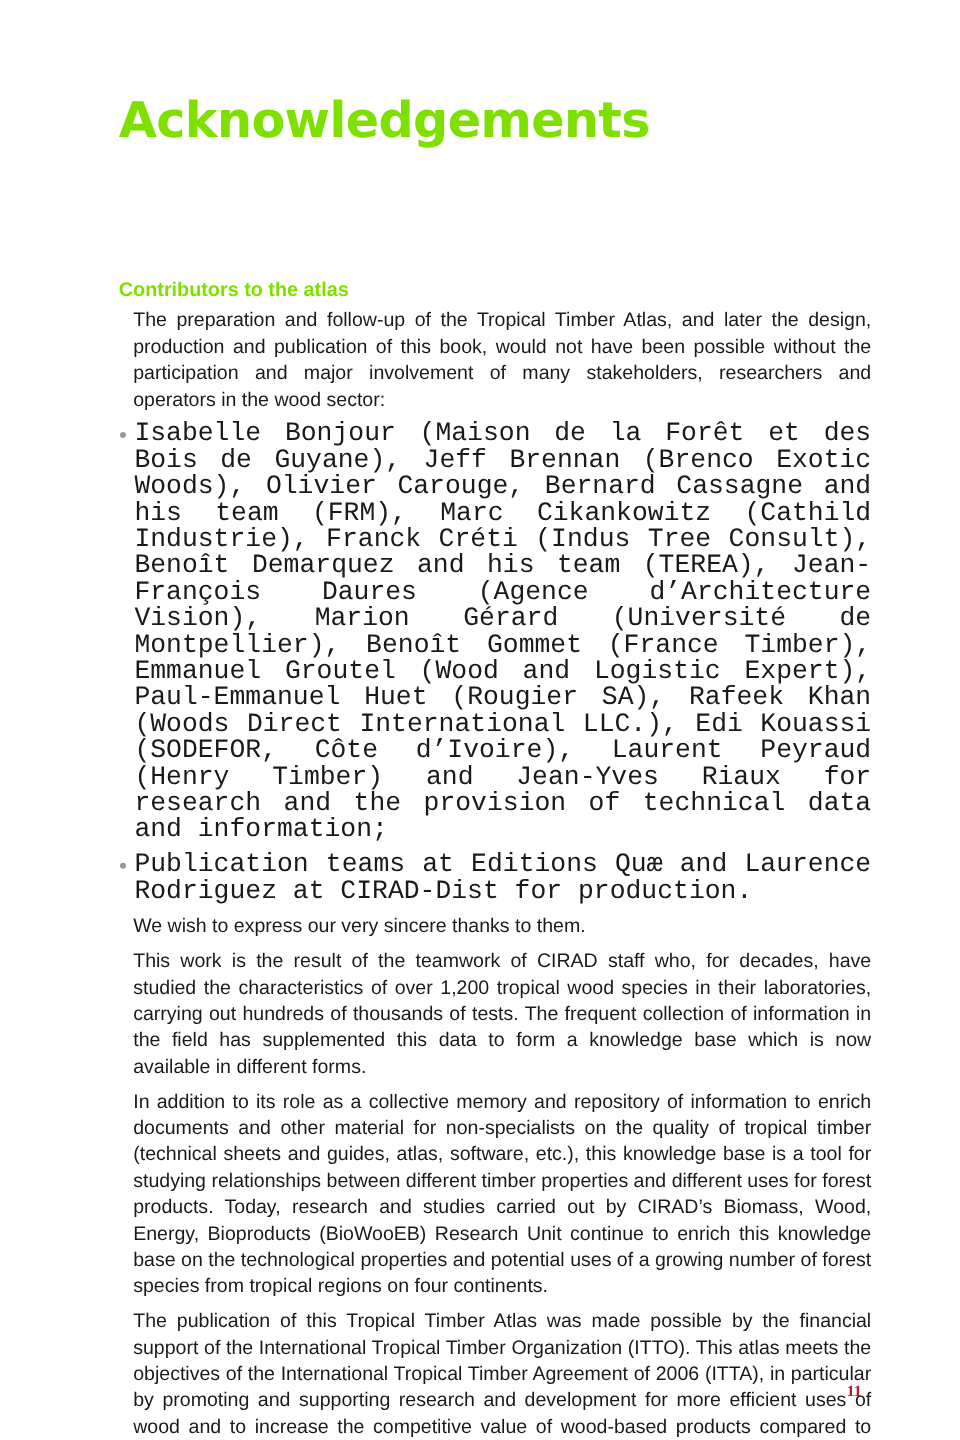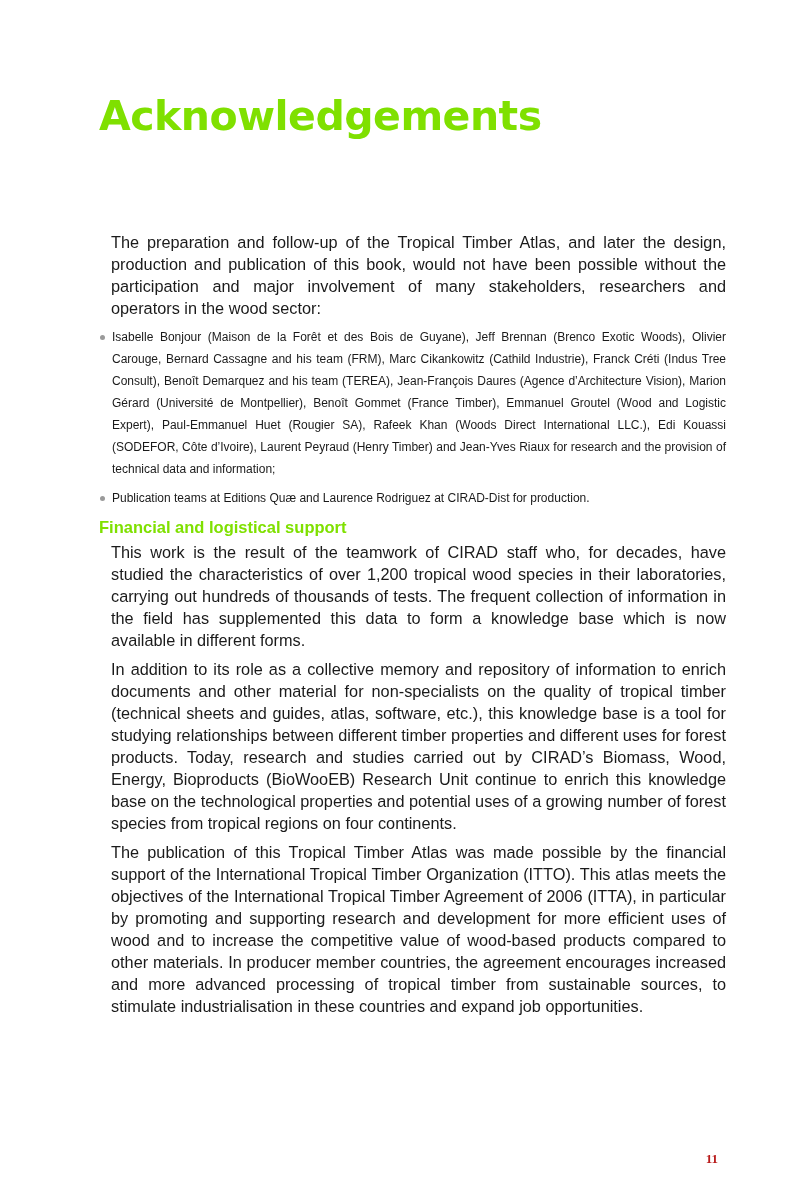--- a/index.html
+++ b/index.html
@@ -1,57 +1,58 @@
 <!DOCTYPE html>
 <html><head>
 <meta charset="utf-8">
 <style>
   html, body { margin: 0; padding: 0; background: #ffffff; }
   body { width: 800px; height: 1200px; position: relative; overflow: hidden; }
   .page { position: absolute; left: 99px; top: 0; width: 627px; color: #1a1a1a;
           font-family: "DejaVu Sans", sans-serif; }
-  h1.title { position: absolute; top: 92px; left: 0; margin: 0;
+  h1.title { position: absolute; top: 76px; left: 0; margin: 0;
              font-family: "DejaVu Sans", sans-serif; font-weight: bold;
              font-size: 41px; letter-spacing: -0.5px; color: #7fe000; white-space: nowrap; }
   .content { position: absolute; top: 231px; left: 0; width: 627px; }
   h2 { margin: 0 0 3px 0; font-size: 16.5px; font-weight: bold; color: #7fe000;
        font-family: "Liberation Sans", sans-serif; line-height: 22px; }
   p { margin: 0 0 7px 12px; font-family: "Liberation Sans", sans-serif; font-size: 16.3px;
       line-height: 22px; text-align: justify; hyphens: manual; }
   ul { list-style: none; margin: 0 0 7px 0; padding: 0; }
-  li { position: relative; padding-left: 13px; margin-bottom: 7px; font-family: Liberation Sans, sans-serif;
-       font-size: 12px; line-height: 22px; text-align: justify; }
+  li { position: relative; padding-left: 13px; margin-bottom: 7px; font-family: Liberation Mono, monospace;
+       font-size: 22px; line-height: 22px; text-align: justify; }
   .bullet { position: absolute; left: 1px; top: 9px; width: 5px; height: 5px; border-radius: 50%; background: #9a9a9a; }
   h2.second { margin-top: 0; }
   .page-number { position: absolute; right: 82px; top: 1151px; font-family: Liberation Serif, serif;
                  font-weight: bold; font-size: 13px; color: #b91c1c; }
 </style>
 </head>
 <body>
 
 <div class="page">
   <h1 class="title">Acknowledgements</h1>
 
   <div class="content">
     <section>
+      <h2>Contributors to the atlas</h2>
       <p>The preparation and follow-up of the Tropical Timber Atlas, and later the design, production and publication of this book, would not have been possible without the participation and major involvement of many stakeholders, researchers and operators in the wood sector:</p>
       <ul>
         <li>
           <span class="bullet"></span>
           <span>Isabelle Bonjour (Maison de la Forêt et des Bois de Guyane), Jeff Brennan (Brenco Exotic Woods), Olivier Carouge, Bernard Cassagne and his team (FRM), Marc Cikankowitz (Cathild Industrie), Franck Créti (Indus Tree Consult), Benoît Demarquez and his team (TEREA), Jean-François Daures (Agence d’Architecture Vision), Marion Gérard (Université de Montpellier), Benoît Gommet (France Timber), Emmanuel Groutel (Wood and Logistic Expert), Paul-Emmanuel Huet (Rougier SA), Rafeek Khan (Woods Direct International LLC.), Edi Kouassi (SODEFOR, Côte d’Ivoire), Laurent Peyraud (Henry Timber) and Jean-Yves Riaux for research and the provision of tech­nical data and information;</span>
         </li>
         <li>
           <span class="bullet"></span>
           <span>Publication teams at Editions Quæ and Laurence Rodriguez at CIRAD-Dist for pro­duction.</span>
         </li>
       </ul>
+      <p>We wish to express our very sincere thanks to them.</p>
     </section>
 
     <section>
-      <h2 class="second">Financial and logistical support</h2>
       <p>This work is the result of the teamwork of CIRAD staff who, for decades, have studied the characteristics of over 1,200 tropical wood species in their laboratories, carrying out hundreds of thousands of tests. The frequent collection of information in the field has supplemented this data to form a knowledge base which is now available in different forms.</p>
       <p>In addition to its role as a collective memory and repository of information to enrich documents and other material for non-specialists on the quality of tropical timber (technical sheets and guides, atlas, software, etc.), this knowledge base is a tool for studying relationships between different timber properties and different uses for forest products. Today, research and studies carried out by CIRAD’s Biomass, Wood, Energy, Bioproducts (BioWooEB) Research Unit continue to enrich this knowledge base on the technological properties and potential uses of a growing number of forest species from tropical regions on four continents.</p>
       <p>The publication of this Tropical Timber Atlas was made possible by the financial support of the International Tropical Timber Organization (ITTO). This atlas meets the objectives of the International Tropical Timber Agreement of 2006 (ITTA), in particular by promoting and supporting research and development for more efficient uses of wood and to increase the competitive value of wood-based products compared to other materials. In producer member countries, the agreement encourages increased and more advanced processing of tropical timber from sustainable sources, to stimulate industrialisation in these countries and expand job opportunities.</p>
     </section>
   </div>
 </div>
 
 <div class="page-number">11</div>
 
 </body></html>

